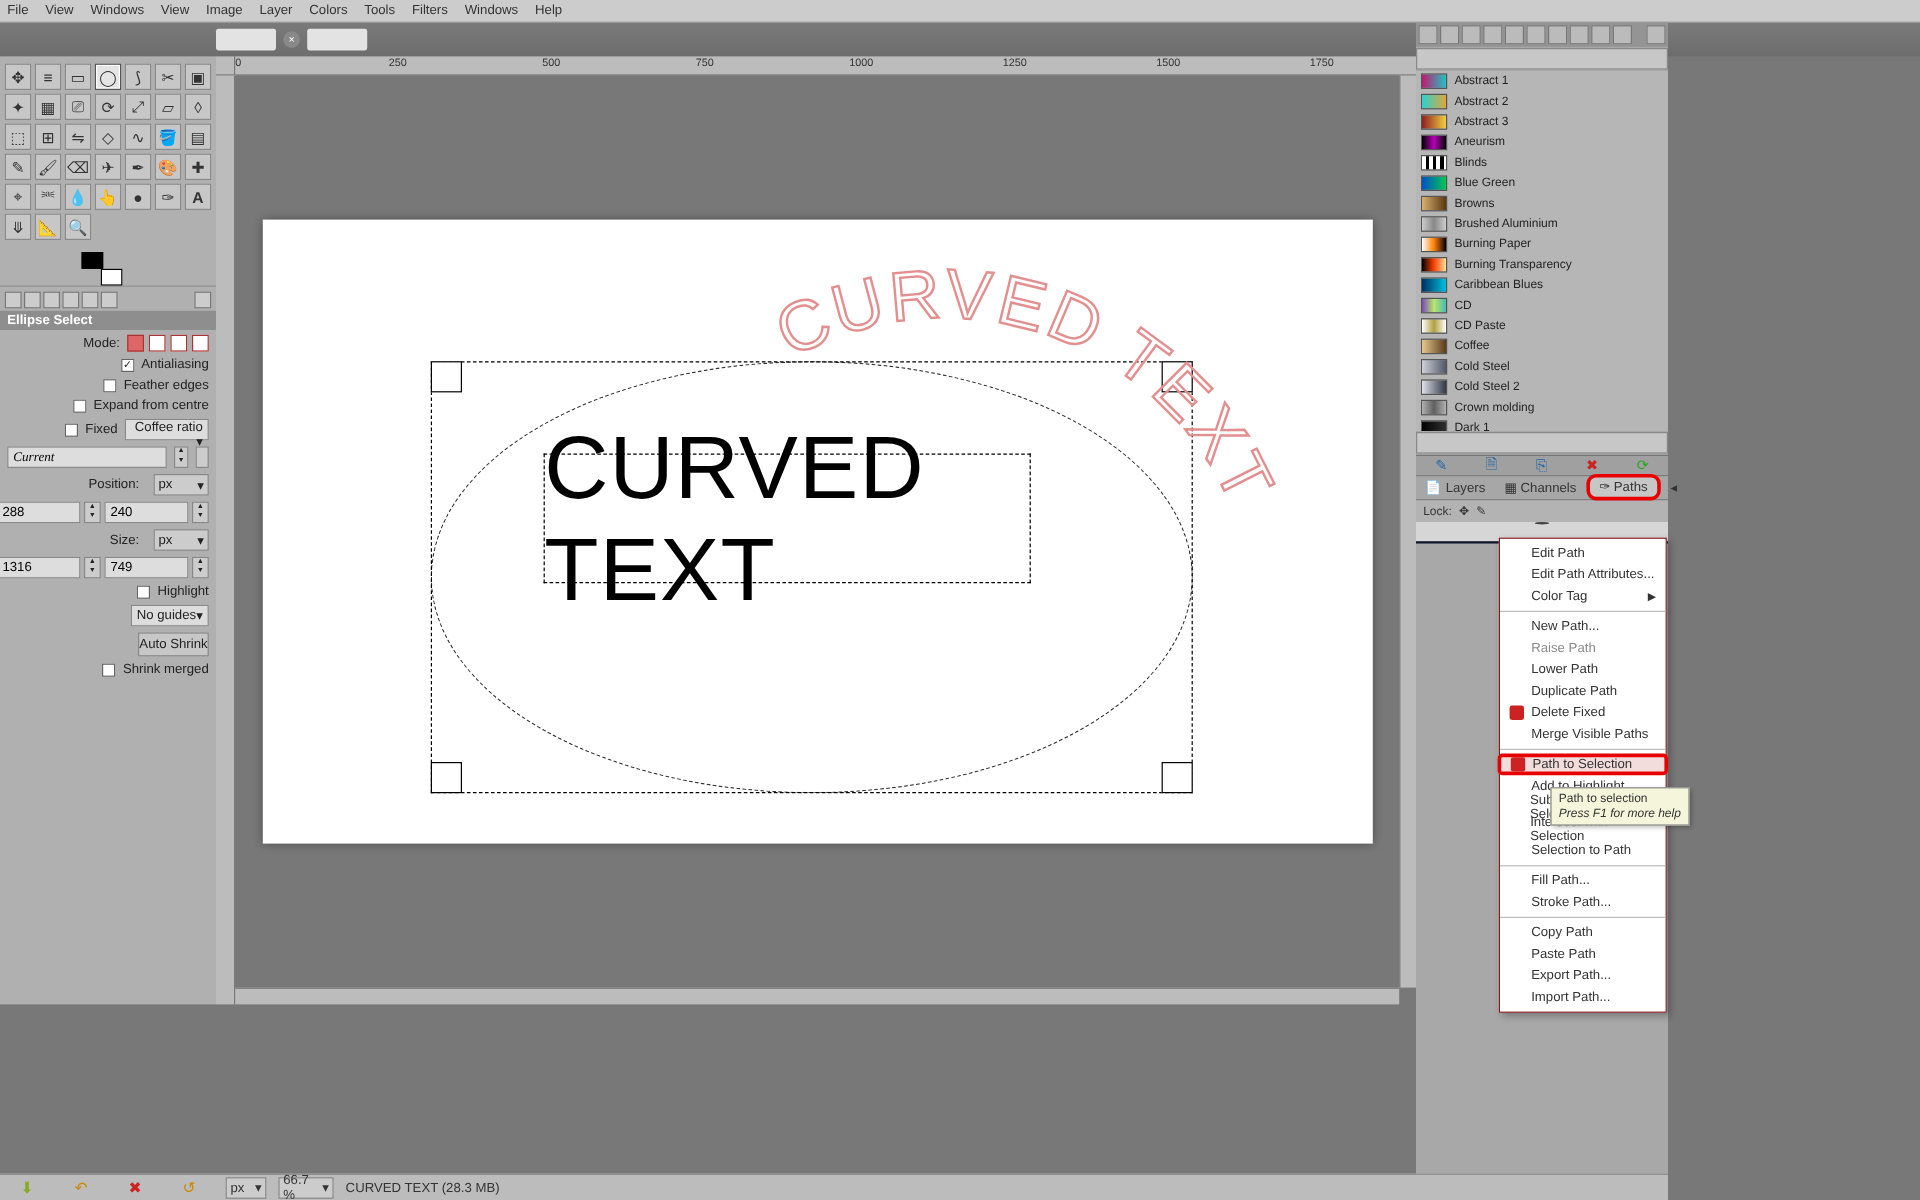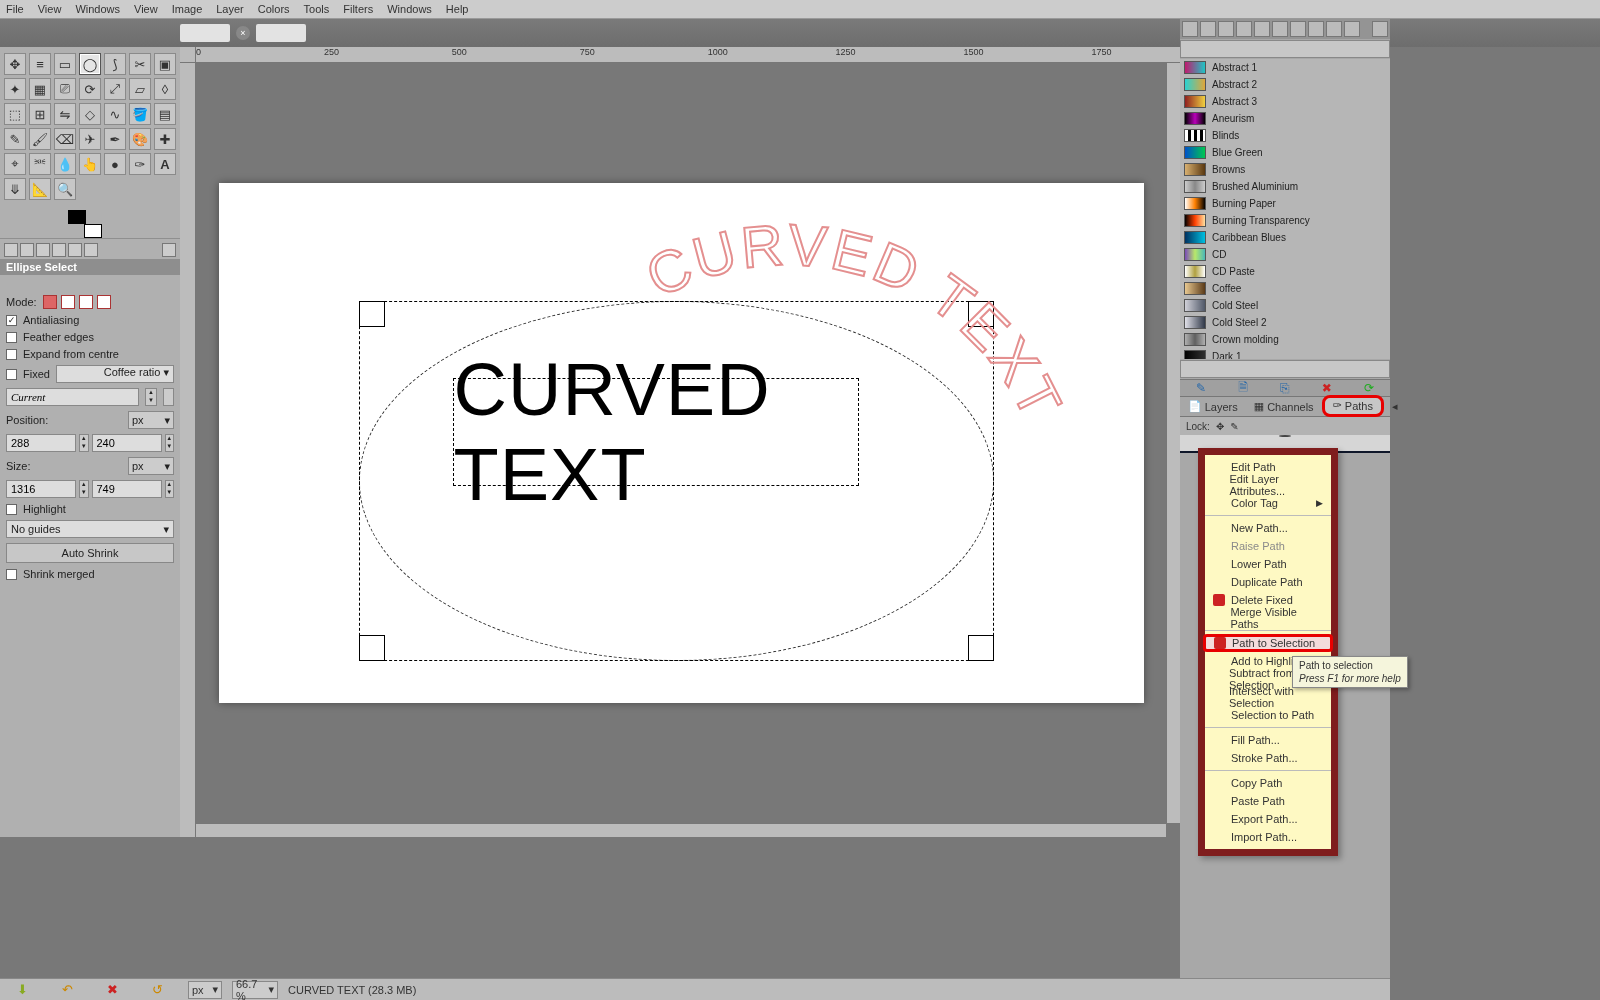--- a/index.html
+++ b/index.html
@@ -22,21 +22,21 @@
 
 .toolbox { padding:6px 4px; display:grid; grid-template-columns:repeat(7,22px); gap:3px; }
 .tool { width:22px; height:22px; background:#c7c7c7; border:1px solid #8a8a8a; display:flex; align-items:center; justify-content:center; font-size:13px; color:#333; }
 .tool.active { background:#e5e5e5; border:1px solid #555; box-shadow:inset 0 0 0 1px #fff; }
 .fgbg { margin:4px 0 0 68px; position:relative; width:34px; height:28px; }
 .fgbg .bg { position:absolute; right:0; bottom:0; width:18px; height:14px; background:#fff; border:1px solid #000; }
 .fgbg .fg { position:absolute; left:0; top:0; width:18px; height:14px; background:#000; border:1px solid #000; }
 .opt-icons { display:flex; gap:2px; padding:4px 4px 2px; border-top:1px solid #8f8f8f; }
 .opt-icons .sq { width:14px; height:14px; background:#ccc; border:1px solid #777; }
 .opt-title { background:#8e8e8e; color:#fff; font-weight:bold; padding:2px 6px; font-size:11px; }
-.opts { padding:20px 6px; display:flex; flex-direction:column; gap:5px; font-size:11px; color:#222; }
+.opts { padding:4px 6px; display:flex; flex-direction:column; gap:5px; font-size:11px; color:#222;align-items:flex-end; }
 .row { display:flex; align-items:center; gap:6px; }
 .checkbox { width:11px; height:11px; border:1px solid #666; background:#fff; display:inline-flex; align-items:center; justify-content:center; font-size:9px; }
 .field { background:#ddd; border:1px solid #888; height:18px; width:70px; padding:0 4px; font-size:11px; }
 .wide { width:100%; }
 .spin { width:14px; height:18px; border:1px solid #888; background:#ccc; display:flex; flex-direction:column; }
 .spin div { flex:1; font-size:6px; text-align:center; }
 .unit { width:46px; height:18px; border:1px solid #888; background:#ccc; display:flex; align-items:center; justify-content:space-between; padding:0 3px; }
 .pair { display:flex; gap:3px; }
 .btn { background:#c7c7c7; border:1px solid #888; text-align:center; padding:3px 0; font-size:11px; }
 .mode-icons { display:flex; gap:4px; }
@@ -74,21 +74,21 @@
 .swatch { width:22px; height:13px; border:1px solid #555; }
 .rp-bar { height:18px; background:#a0a0a0; display:flex; align-items:center; justify-content:space-around; border-top:1px solid #777; border-bottom:1px solid #777; }
 .rp-bar span { font-size:12px; }
 .tabs { display:flex; background:#a7a7a7; height:20px; align-items:center; border-bottom:1px solid #777; }
 .tabrp { padding:0 8px; height:20px; display:flex; align-items:center; gap:3px; color:#333; font-size:11px; }
 .tabrp.red { border:3px solid #e80000; border-radius:8px; background:#c7c7c7; height:22px; margin-top:-2px; }
 .lock-row { height:18px; background:#b3b3b3; font-size:10px; display:flex; align-items:center; gap:6px; padding:0 6px; color:#333; }
 .path-row { height:18px; background:#d6d6d6; display:flex; align-items:center; gap:8px; padding:0 6px; border-bottom:2px solid #0f172a;flex-direction:column; }
 .eye { width:12px; height:12px; border:1px solid #444; border-radius:50%; background:radial-gradient(circle,#000 30%,#fff 31%); }
 .thumb { width:18px; height:14px; background:#fff; border:1px solid #555; }
-.ctx { position:absolute; left:1198px; top:448px; width:140px; background:#fef9c3; border:7px solid #7f1d1d; box-shadow:3px 3px 6px rgba(0,0,0,0.3); padding:3px 0; z-index:50; }
+.ctx { position:absolute; left:1249px; top:448px; width:140px; background:#ffffff; border:1px solid #7f1d1d; box-shadow:3px 3px 6px rgba(0,0,0,0.3); padding:3px 0; z-index:50; }
 .ctx .mi-item { height:18px; display:flex; align-items:center; gap:6px; padding:0 8px; font-size:11px; color:#333; position:relative; }
 .ctx .mi-item.dis { color:#8a8a8a; }
 .ctx .sep { height:1px; background:#bbb; margin:3px 0; }
 .ctx .mi-item.red { border:3px solid #e80000; border-radius:4px; margin:0 -2px; background:#f3dcdc; }
 .ctx .arrow { margin-left:auto; font-size:9px; }
 .ctx .ico { width:12px; height:12px; display:inline-block; }
 .tooltip { position:absolute; left:1292px; top:656px; background:#f5f5dc; border:1px solid #888; padding:3px 6px; font-size:10px; font-style:italic; color:#333; z-index:60; box-shadow:2px 2px 4px rgba(0,0,0,0.3); }
 .tooltip .tt1 { font-style:normal; font-weight:normal; margin-bottom:2px; }
 </style>
 </head>
@@ -429,21 +429,21 @@
   <div style="flex:1"></div>
 </div>
 
 <div class="ctx" id="ctxmenu">
     <div class="mi-item">
       <span class="ico"></span>
       <span>Edit Path</span>
     </div>
     <div class="mi-item">
       <span class="ico"></span>
-      <span>Edit Layer Attributes...</span>
+      <span>Edit Path Attributes...</span>
     </div>
     <div class="mi-item">
       <span class="ico"></span>
       <span>Color Tag</span>
       <span class="arrow">▶</span>
     </div>
     <div class="sep"></div>
     <div class="mi-item">
       <span class="ico"></span>
       <span>New Path...</span>

